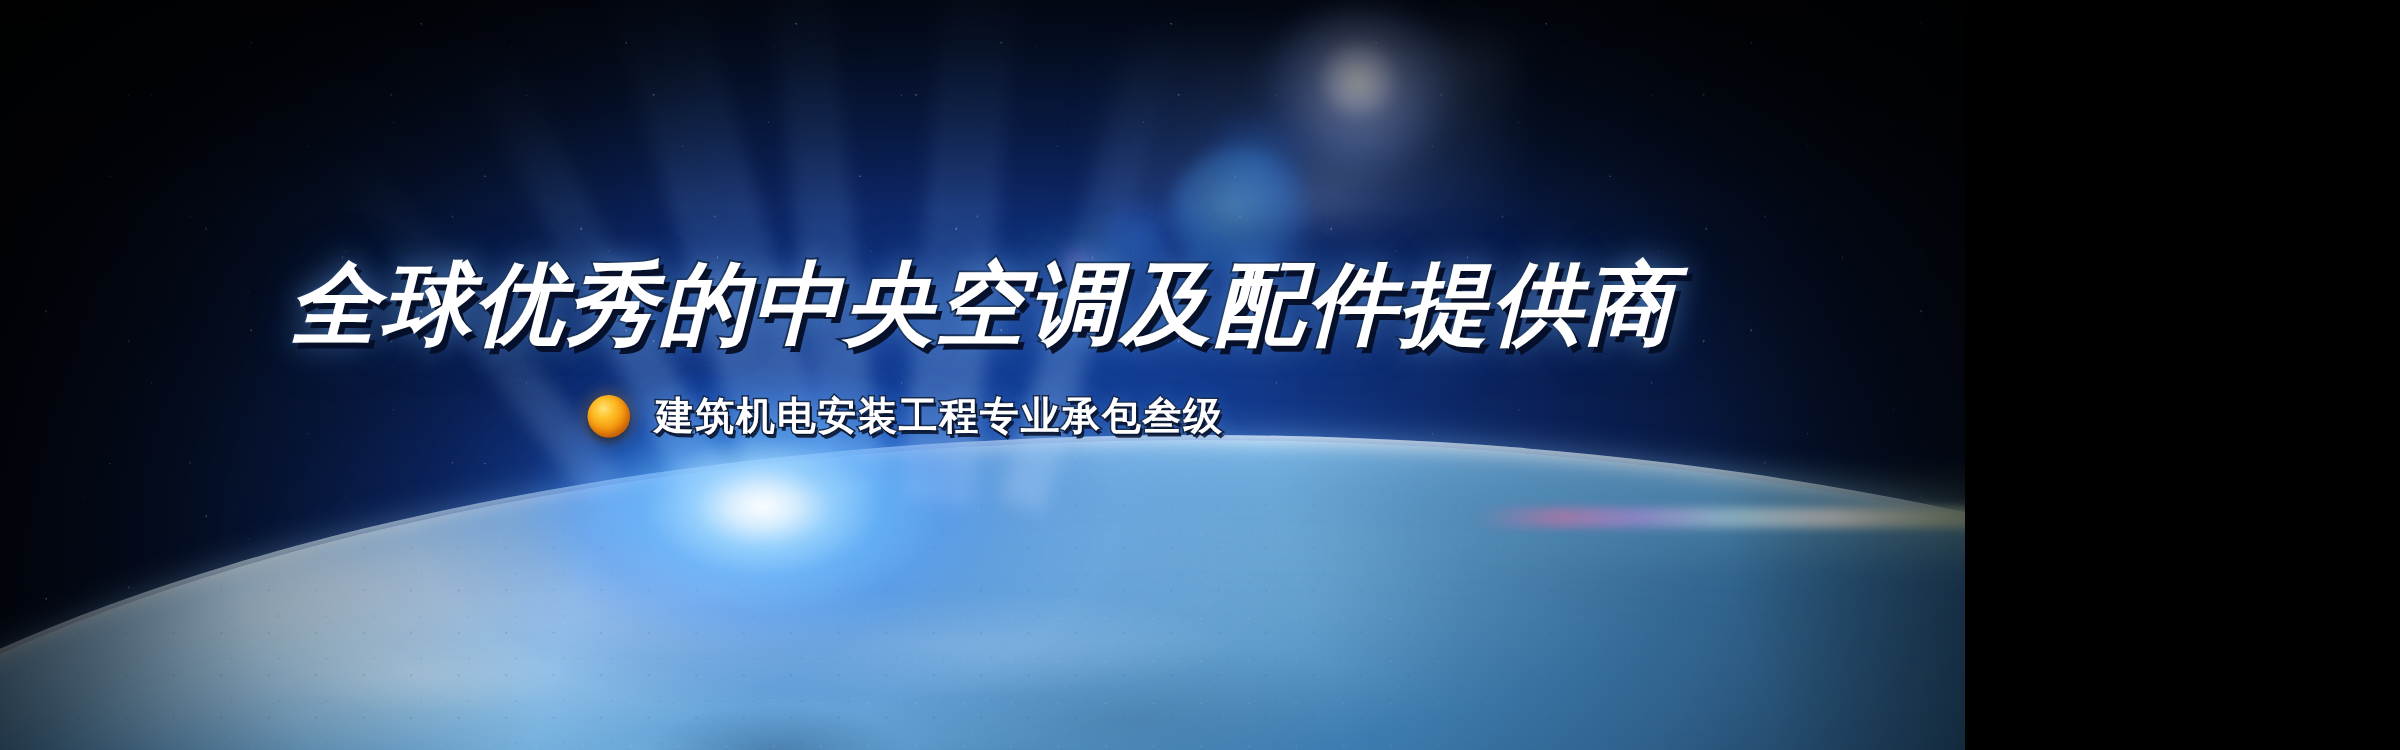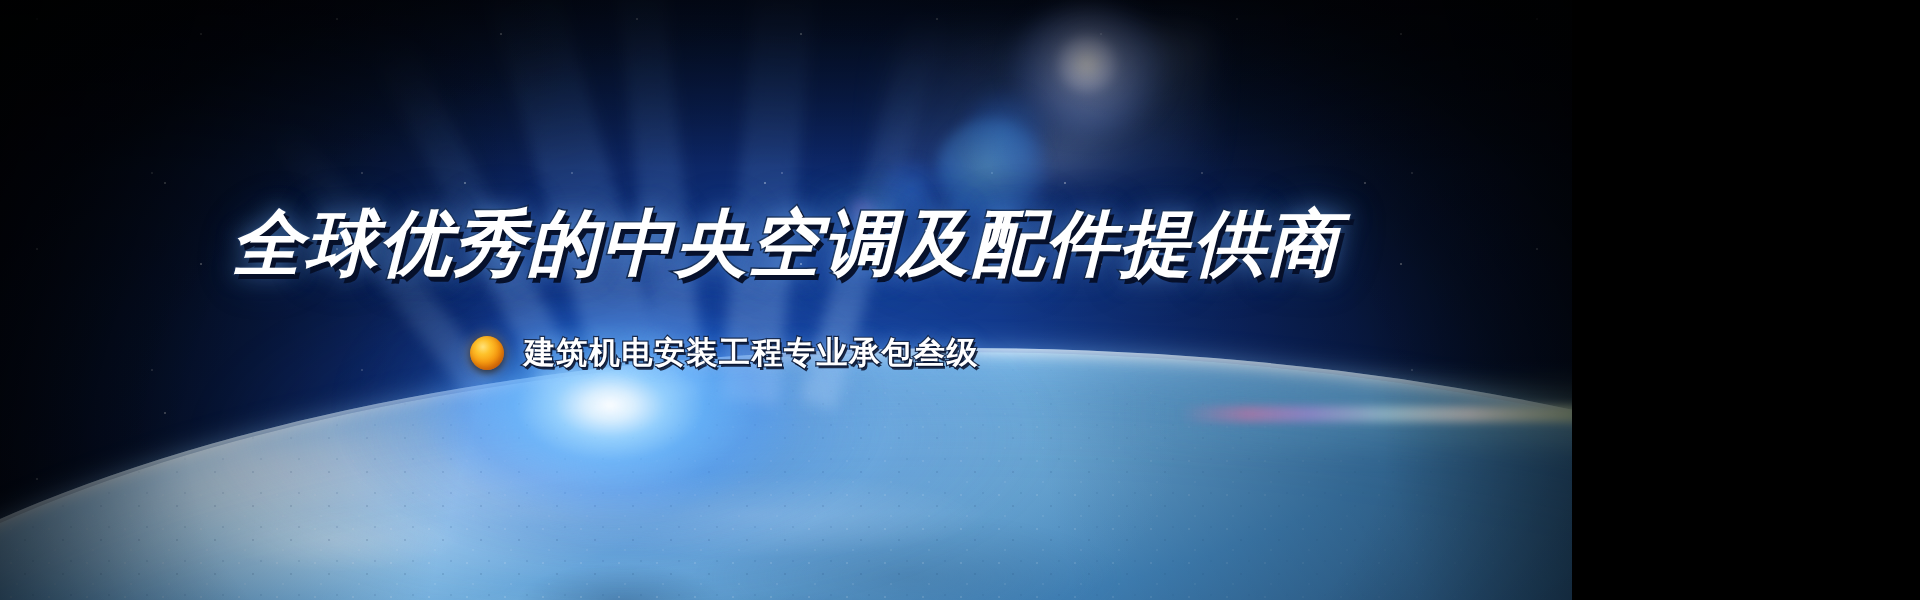--- a/index.html
+++ b/index.html
@@ -216,21 +216,21 @@
     paint-order:stroke fill;
     text-shadow:
       4px 5px 0 rgba(5,14,38,.95),
       0 0 22px rgba(120,185,255,.55),
       0 0 44px rgba(60,130,230,.35);
   }
 
   .bullets{
     position:absolute;
     left:470px;top:312px;
-    display:flex;flex-direction:column;gap:22px;margin-top:20px;
+    display:flex;flex-direction:column;gap:22px;
   }
   .bullet-row{
     display:flex;align-items:center;gap:20px;
   }
   .bullet-dot{
     width:34px;height:34px;flex:0 0 34px;
     border-radius:50%;
     background:radial-gradient(circle at 38% 32%, #ffe27a 0%, #fec22b 24%, #f79a10 52%, #e8750a 78%, #c85806 100%);
     box-shadow:
       0 3px 7px rgba(0,0,0,.55),

